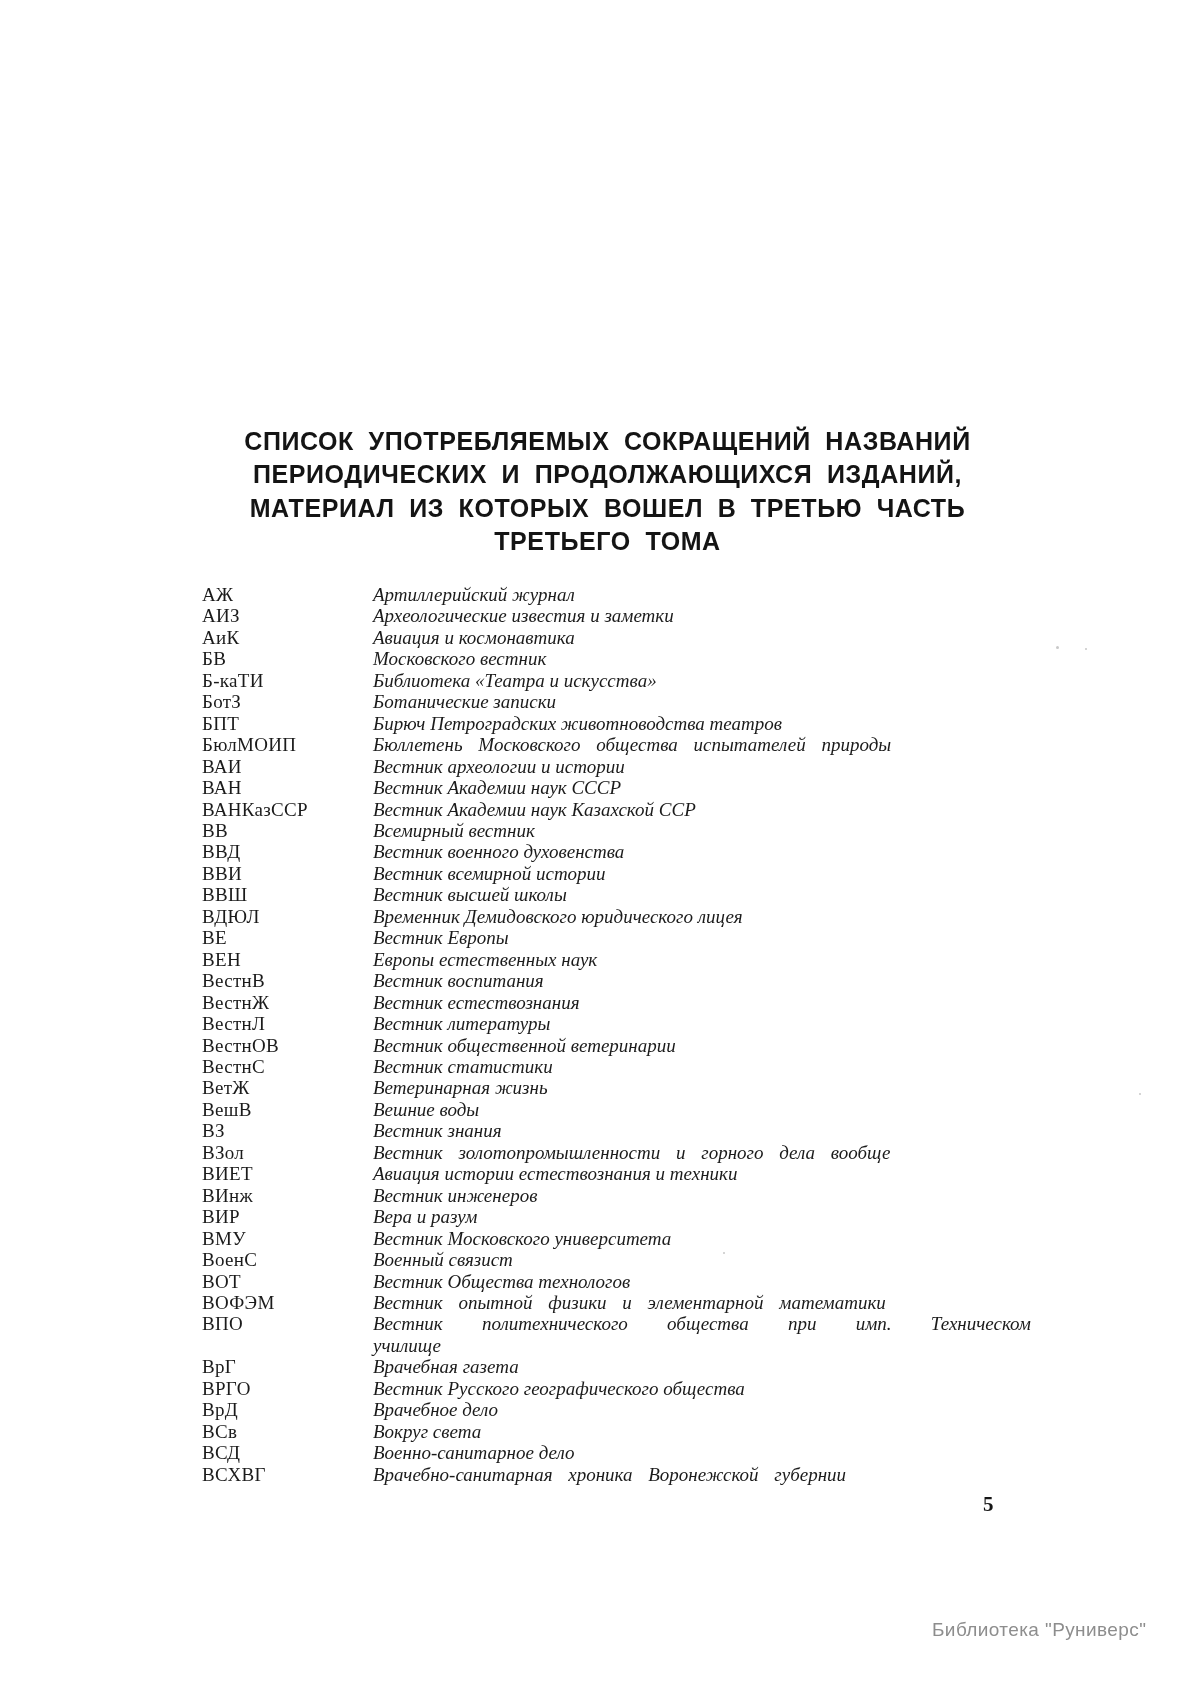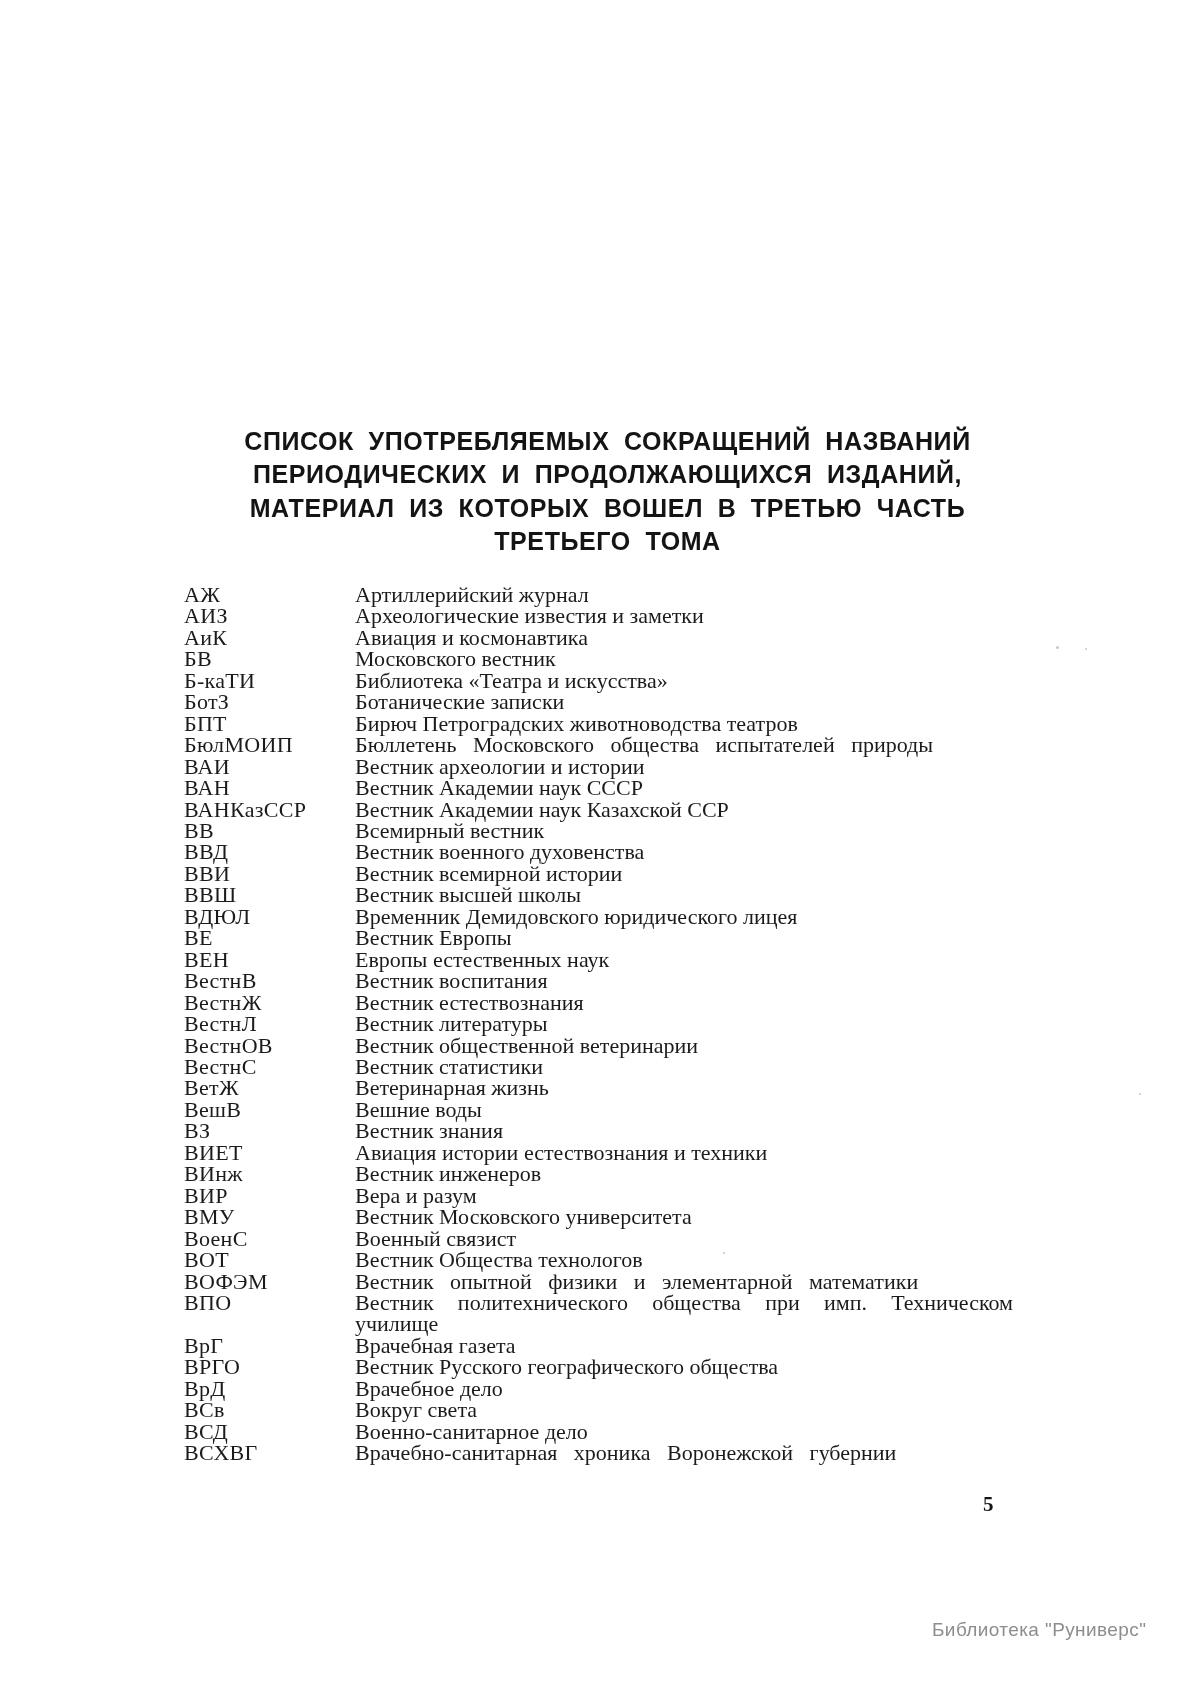--- a/index.html
+++ b/index.html
@@ -33,35 +33,35 @@
     line-height: 32px;
     letter-spacing: 0.6px;
     word-spacing: 7px;
     color: #141414;
     transform: scaleY(1.04);
     transform-origin: top center;
   }
   
   .abbr-list {
     position: absolute;
-    left: 184px;
+    left: 202px;
     top: 584px;
     width: 840px;
-    font-size: 22px;
+    font-size: 19px;
     line-height: 21.45px;
   }
   .row { display: flex; }
   .abbr {
     flex: 0 0 171px;
     width: 171px;
     white-space: nowrap;
     letter-spacing: 0.3px;
   }
   .desc { width: 658px; }
-  .desc > div { min-height: 21.45px; }
+  .desc > div { min-height: 21.45px; font-style: italic; }
   .desc .fill {
     text-align: justify;
     text-align-last: justify;
   }
   .desc .spread { word-spacing: 11px; }
   
   .page-number {
     position: absolute;
     left: 983px;
     top: 1492px;
@@ -255,20 +255,26 @@
           <div>Вешние воды</div>
         </span>
       </div>
       <div class="row">
         <span class="abbr">ВЗ</span>
         <span class="desc">
           <div>Вестник знания</div>
         </span>
       </div>
       <div class="row">
+        <span class="abbr">ВЗол</span>
+        <span class="desc">
+          <div class="spread">Вестник золотопромышленности и горного дела вообще</div>
+        </span>
+      </div>
+      <div class="row">
         <span class="abbr">ВИЕТ</span>
         <span class="desc">
           <div>Авиация истории естествознания и техники</div>
         </span>
       </div>
       <div class="row">
         <span class="abbr">ВИнж</span>
         <span class="desc">
           <div>Вестник инженеров</div>
         </span>

